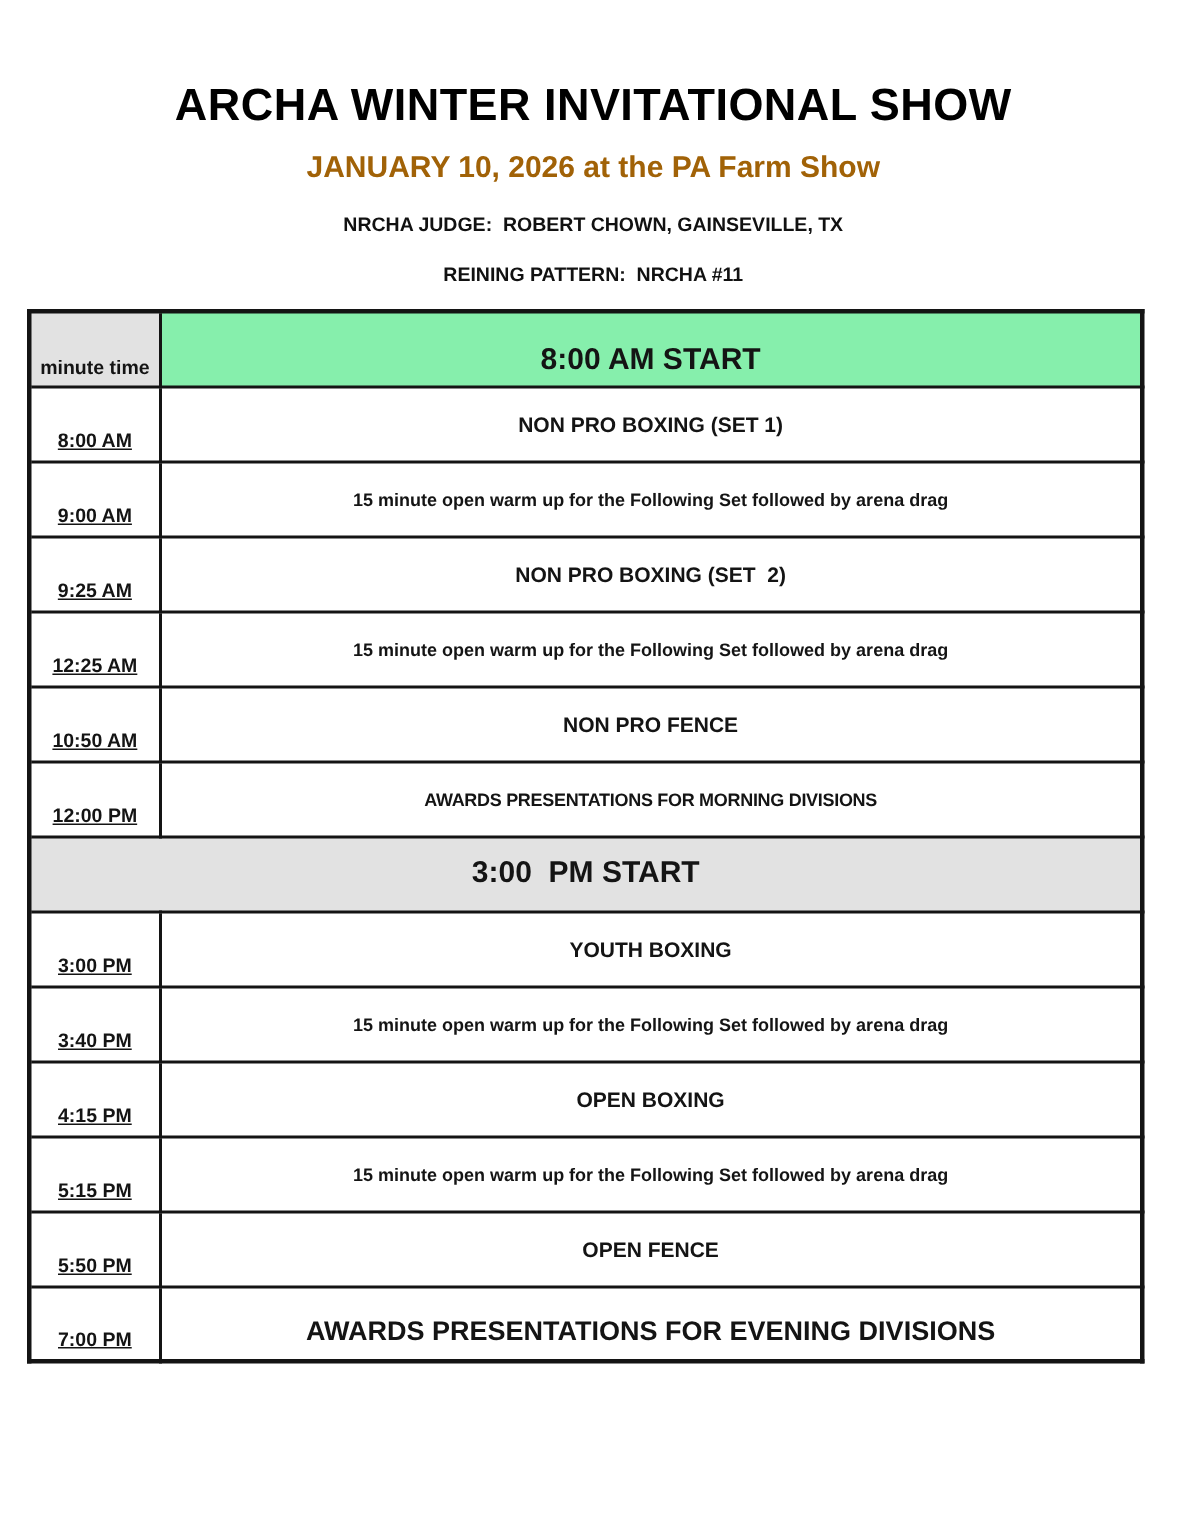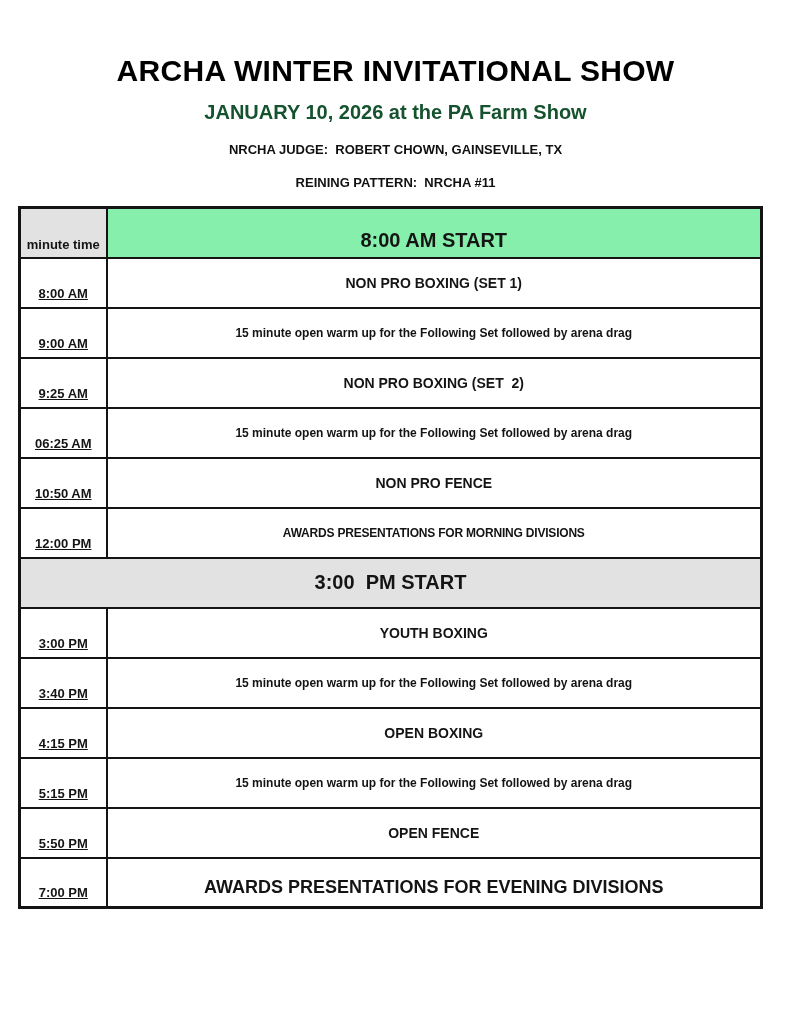--- a/index.html
+++ b/index.html
@@ -13,21 +13,21 @@
   }
   .page { position: relative; width: 791px; height: 1024px; overflow: hidden; }
 
   .header { text-align: center; padding-top: 54px; }
   .title {
     font-size: 30px;
     letter-spacing: 0.3px;
     color: #000000;
     line-height: 1.1;
   }
-  .subtitle { font-size: 20px; margin-top: 14px; color: #14532d; }
+  .subtitle { font-size: 20px; margin-top: 14px; color: #a16207; }
   .meta-line { font-size: 13px; margin-top: 18px; white-space: pre-wrap; color: #111; }
 
   table.schedule {
     border-collapse: collapse;
     table-layout: fixed;
     width: 745px;
     margin: 16px 0 0 18px;
     border: 3px solid #141414;
   }
   col.time-col { width: 87px; }
@@ -109,21 +109,21 @@
       </tr>
       <tr>
         <td class="time">9:00 AM</td>
         <td class="event warmup">15 minute open warm up for the Following Set followed by arena drag</td>
       </tr>
       <tr>
         <td class="time">9:25 AM</td>
         <td class="event event-name">NON PRO BOXING (SET  2)</td>
       </tr>
       <tr>
-        <td class="time">06:25 AM</td>
+        <td class="time">12:25 AM</td>
         <td class="event warmup">15 minute open warm up for the Following Set followed by arena drag</td>
       </tr>
       <tr>
         <td class="time">10:50 AM</td>
         <td class="event event-name">NON PRO FENCE</td>
       </tr>
       <tr>
         <td class="time">12:00 PM</td>
         <td class="event awards">AWARDS PRESENTATIONS FOR MORNING DIVISIONS</td>
       </tr>

